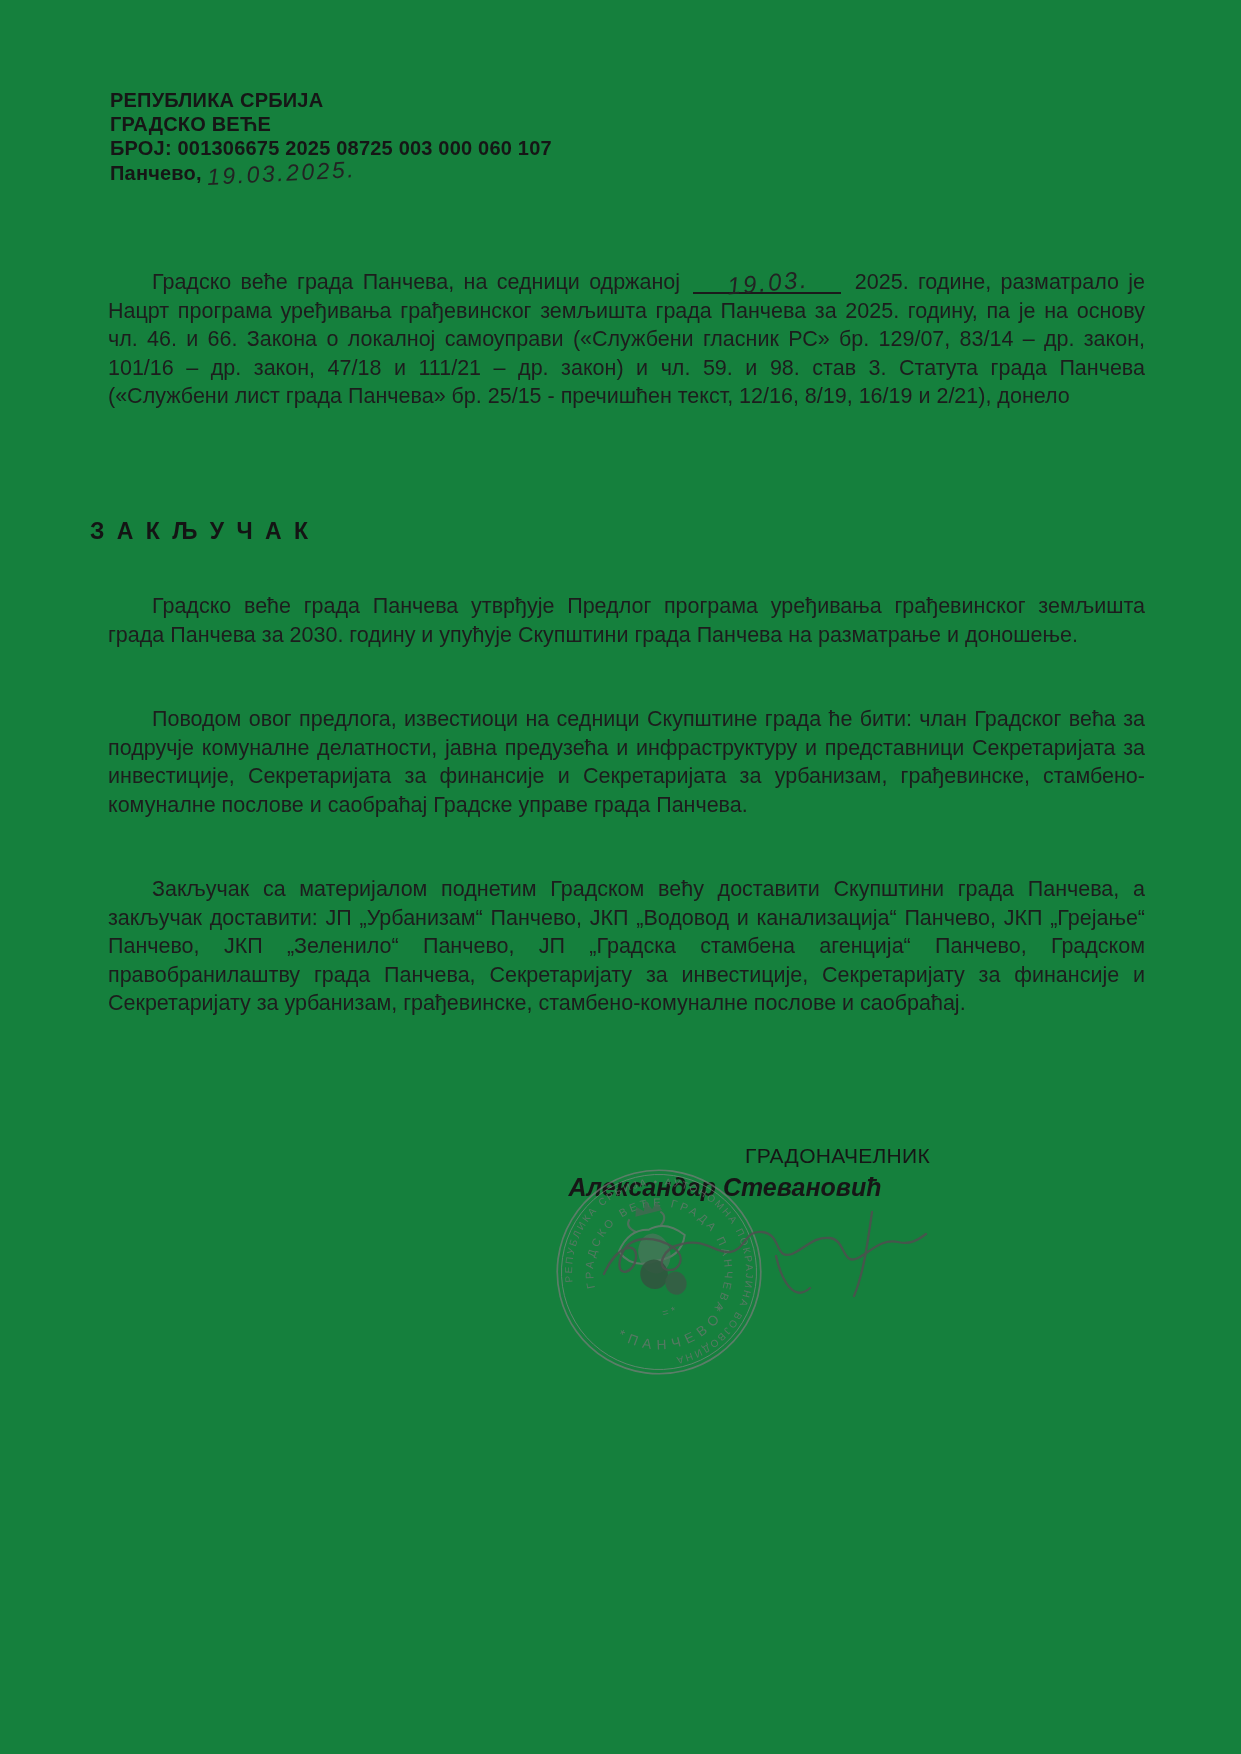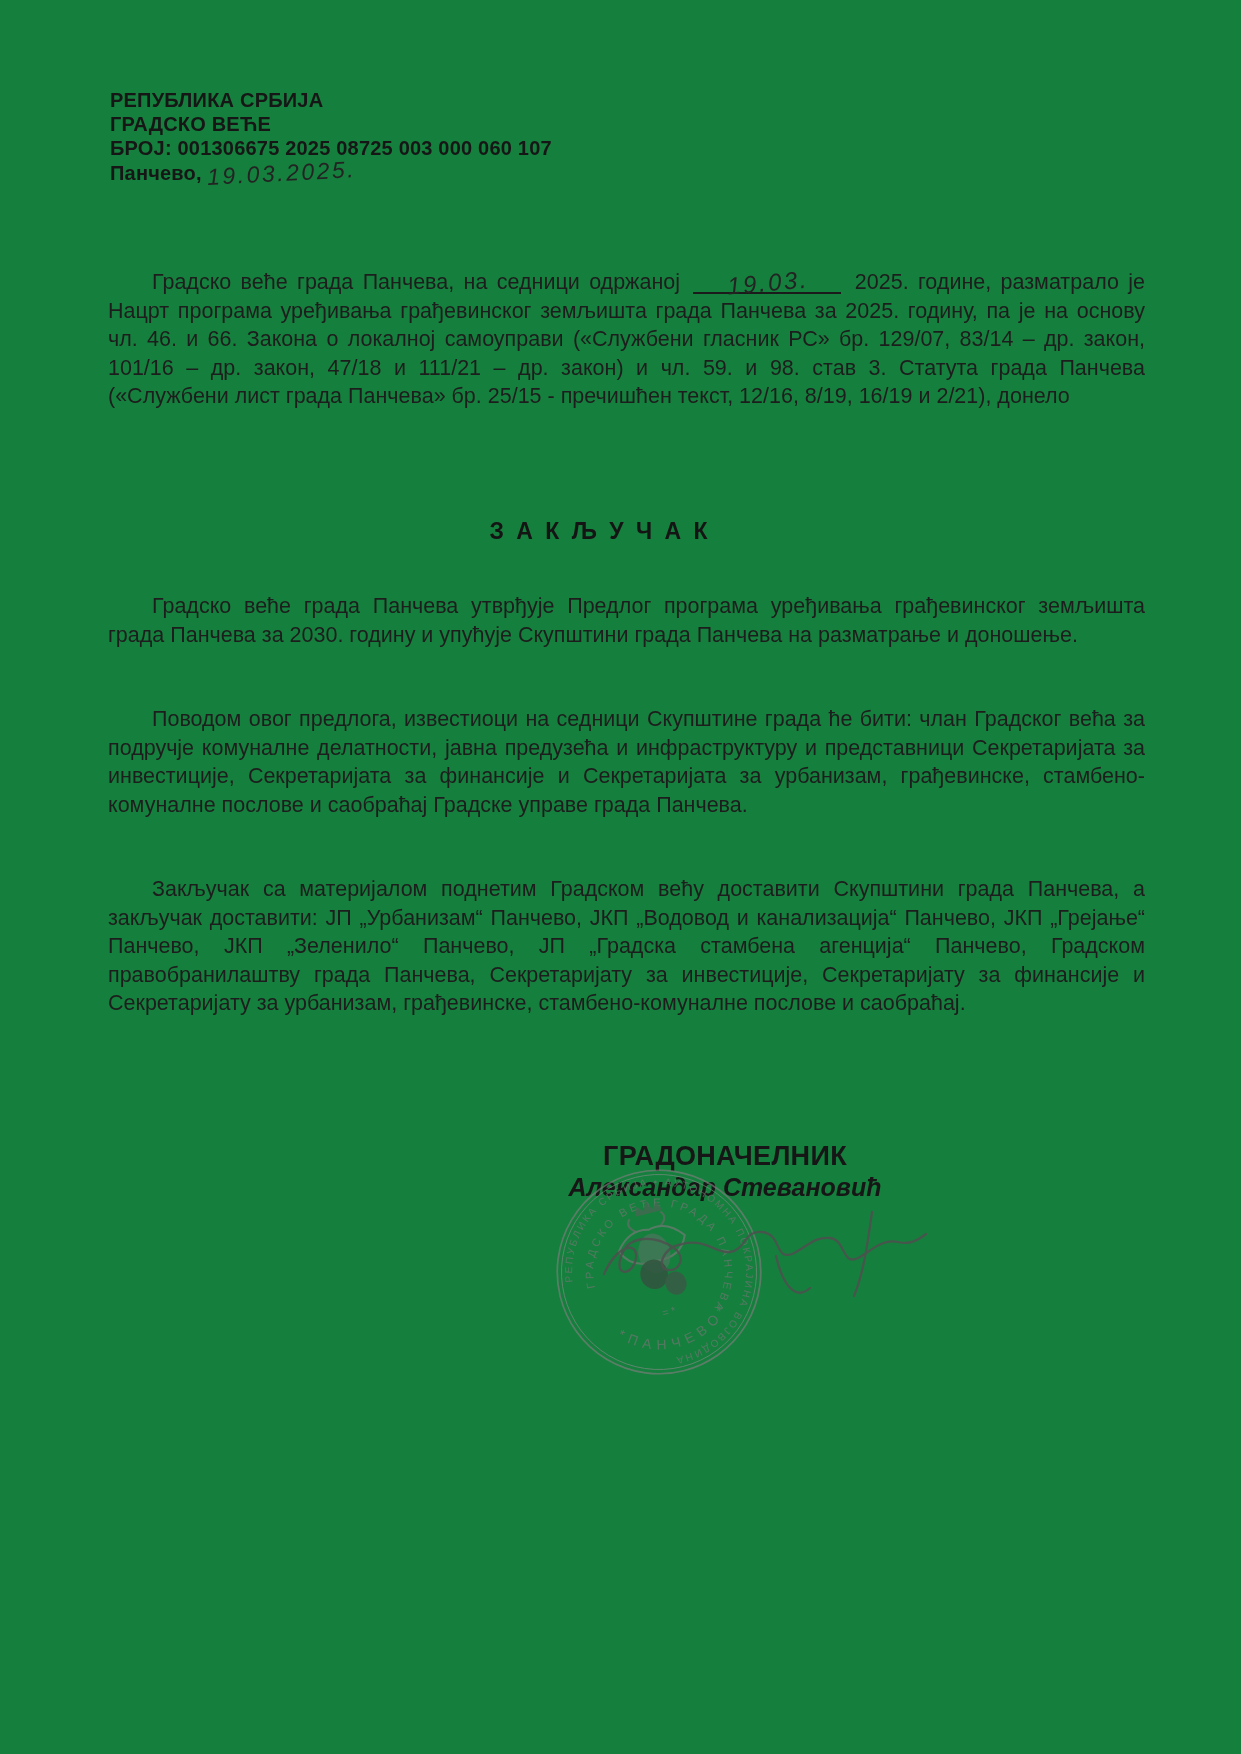--- a/index.html
+++ b/index.html
@@ -28,28 +28,28 @@
     text-align:justify; text-indent:44px; color:#1d1d1d;
   }
   .date-slot {
     display:inline-block; min-width:148px; text-align:center;
     border-bottom:2px solid #1b1b1b; text-indent:0;
     margin:0 4px; line-height:20px;
   }
   .date-slot .handwrite { transform:rotate(-5deg) translateY(2px); font-size:24px; }
   .doc-title {
     position:absolute; left:90px; top:518px; width:1020px; margin:0;
-    text-align:center; font-size:23px; font-weight:bold;
+    font-size:23px; font-weight:bold;
     letter-spacing:3px; color:#141414;
   }
   .signature {
     position:absolute; left:520px; top:1140px; width:410px;
     text-align:center; color:#161616;
   }
-  .sig-role { font-weight:bold; font-size:27px; line-height:32px; letter-spacing:0.3px; }
+  .sig-role { font-weight:normal; font-size:21px; line-height:32px; letter-spacing:0.3px;text-align:right; }
   .sig-name { font-weight:bold; font-style:italic; font-size:25px; line-height:31px; }
   .stamp-svg { position:absolute; left:553px; top:1166px; width:212px; height:212px;
                transform:rotate(-14deg); opacity:0.68; }
   .stamp-svg text { font-family:"Liberation Sans", sans-serif; fill:#757575; }
   .sig-scrawl { position:absolute; left:596px; top:1196px; width:340px; height:130px; }
 </style>
 </head>
 <body>
 
 <div class="page">

